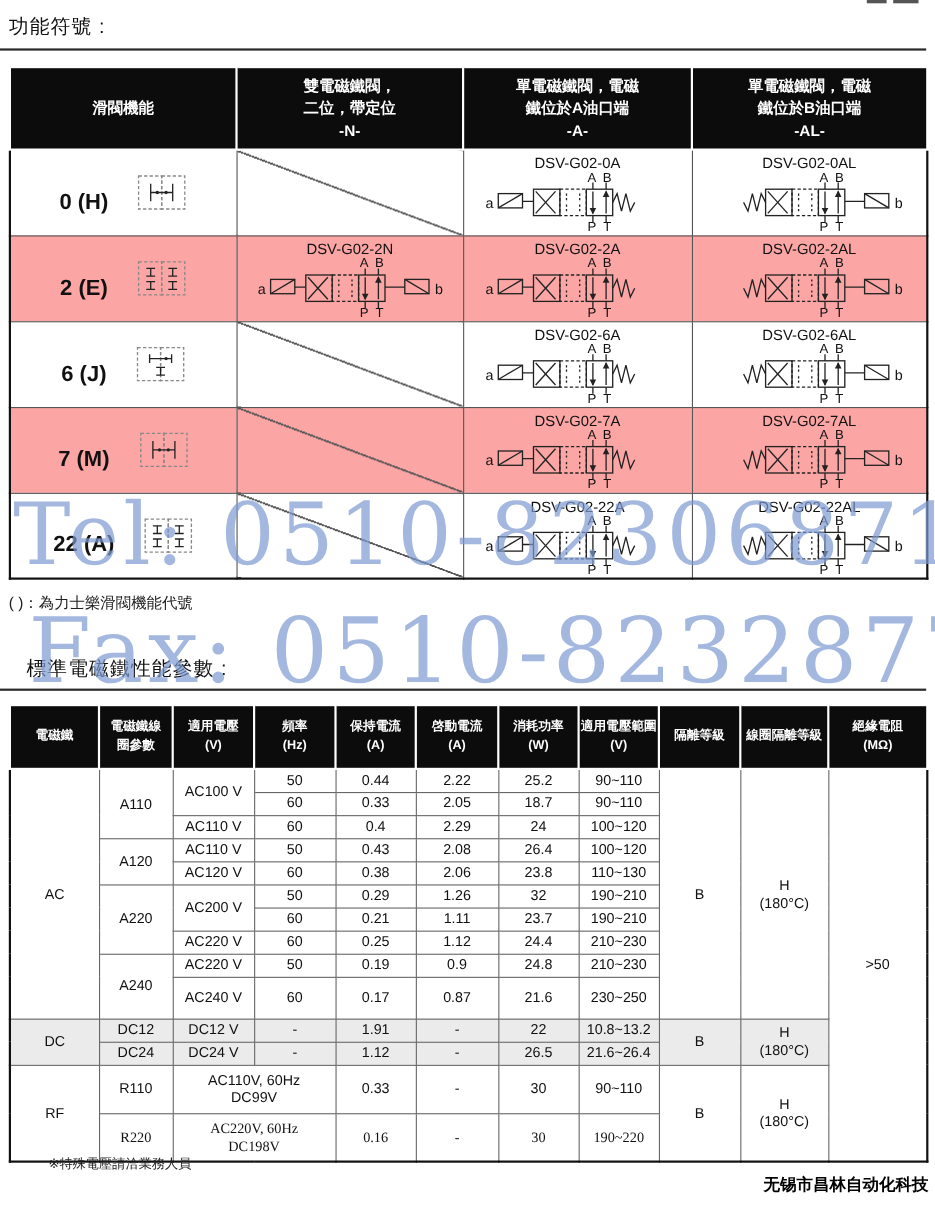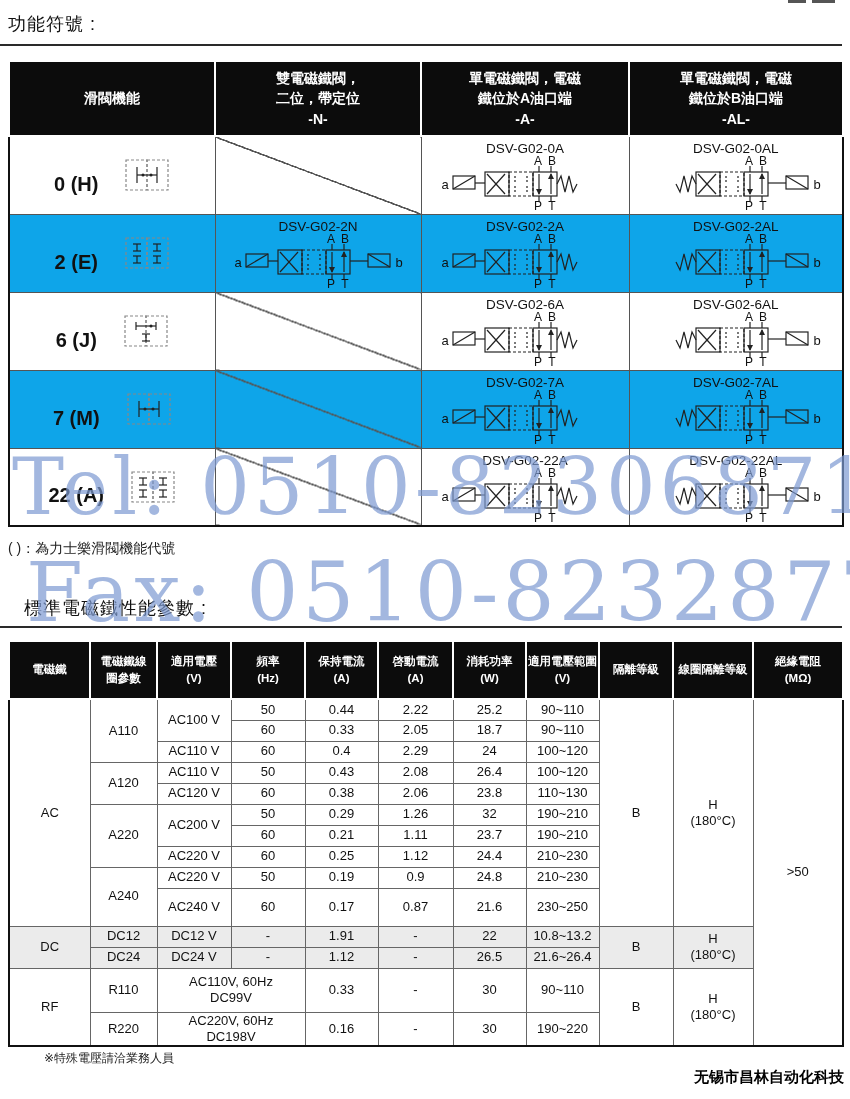--- a/index.html
+++ b/index.html
@@ -18,21 +18,21 @@
   
   .frag{background:#555;}
   
   table{border-collapse:collapse;table-layout:fixed;}
   .ftable{width:834px;border:2px solid #111;}
   .ftable th{background:#0c0c0c;color:#fff;font-size:14px;font-weight:bold;
              border:2px solid #fff;white-space:pre-line;line-height:1.45;height:73px;
              vertical-align:middle;text-align:center;padding:0;}
   .ftable td{border:1px solid #555;vertical-align:middle;text-align:center;padding:0;}
   .ftable tbody tr{height:78px;}
-  tr.grey td{background-color:#0ea5e9;}
+  tr.grey td{background-color:#fca5a5;}
   td.diag{background-image:linear-gradient(to top right,
           transparent calc(50% - 0.8px), #555 calc(50% - 0.8px),
           #555 calc(50% + 0.8px), transparent calc(50% + 0.8px));}
   .fcell{display:flex;align-items:center;justify-content:center;gap:26px;}
   .fname{font-size:20px;font-weight:bold;color:#111;margin-top:18px;}
   .vcode{font-size:13.5px;color:#111;margin:3px 0 0 0;text-align:center;}
   svg.valve{display:block;margin:0 auto;width:200px;height:56px;}
   svg.spool{width:46px;height:34px;display:block;}
   
   .stable{width:834px;border:2px solid #111;}
@@ -679,21 +679,21 @@
         <td colspan="2">AC110V, 60Hz
 DC99V</td>
         <td>0.33</td>
         <td>-</td>
         <td>30</td>
         <td>90~110</td>
         <td rowspan="2">B</td>
         <td rowspan="2">H
 (180°C)</td>
       </tr>
-      <tr style="height: 34px;">
+      <tr style="height: 44px; font-family: Liberation Serif, serif;">
         <td>R220</td>
         <td colspan="2">AC220V, 60Hz
 DC198V</td>
         <td>0.16</td>
         <td>-</td>
         <td>30</td>
         <td>190~220</td>
       </tr>
     </tbody>
 </table>

